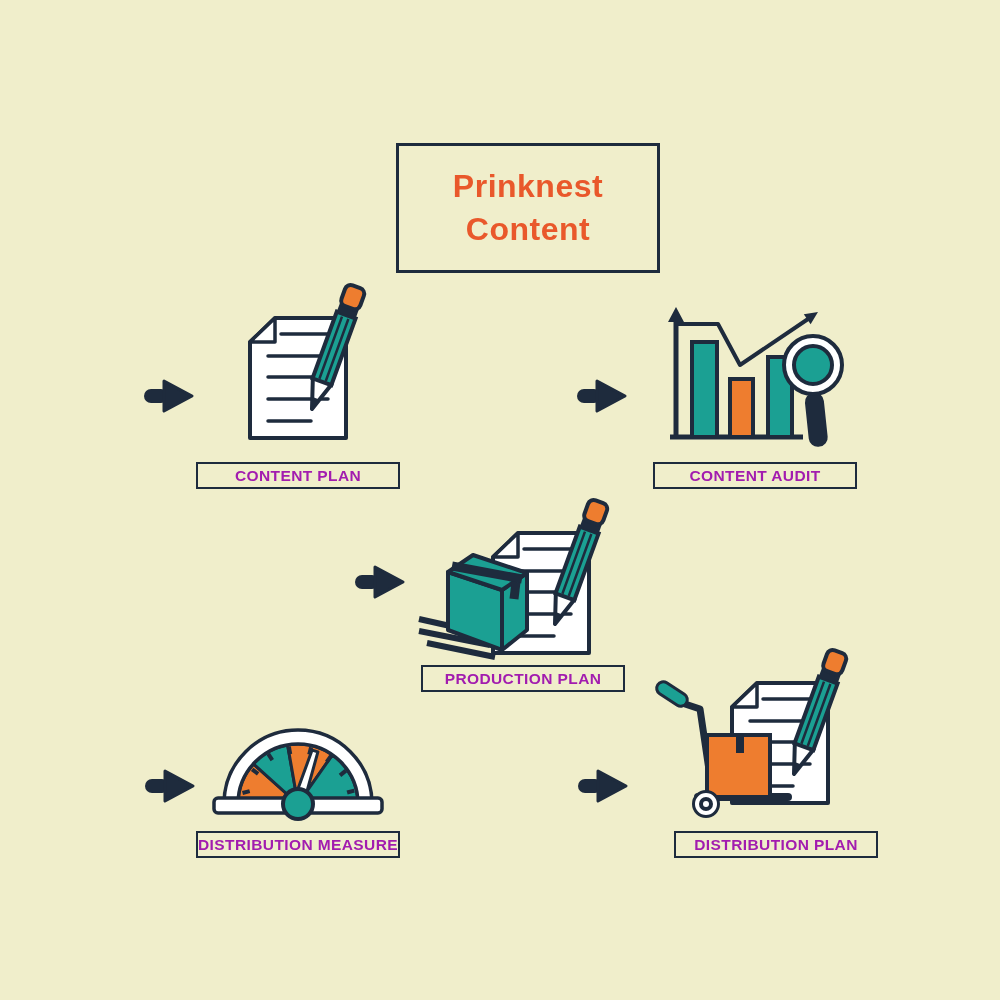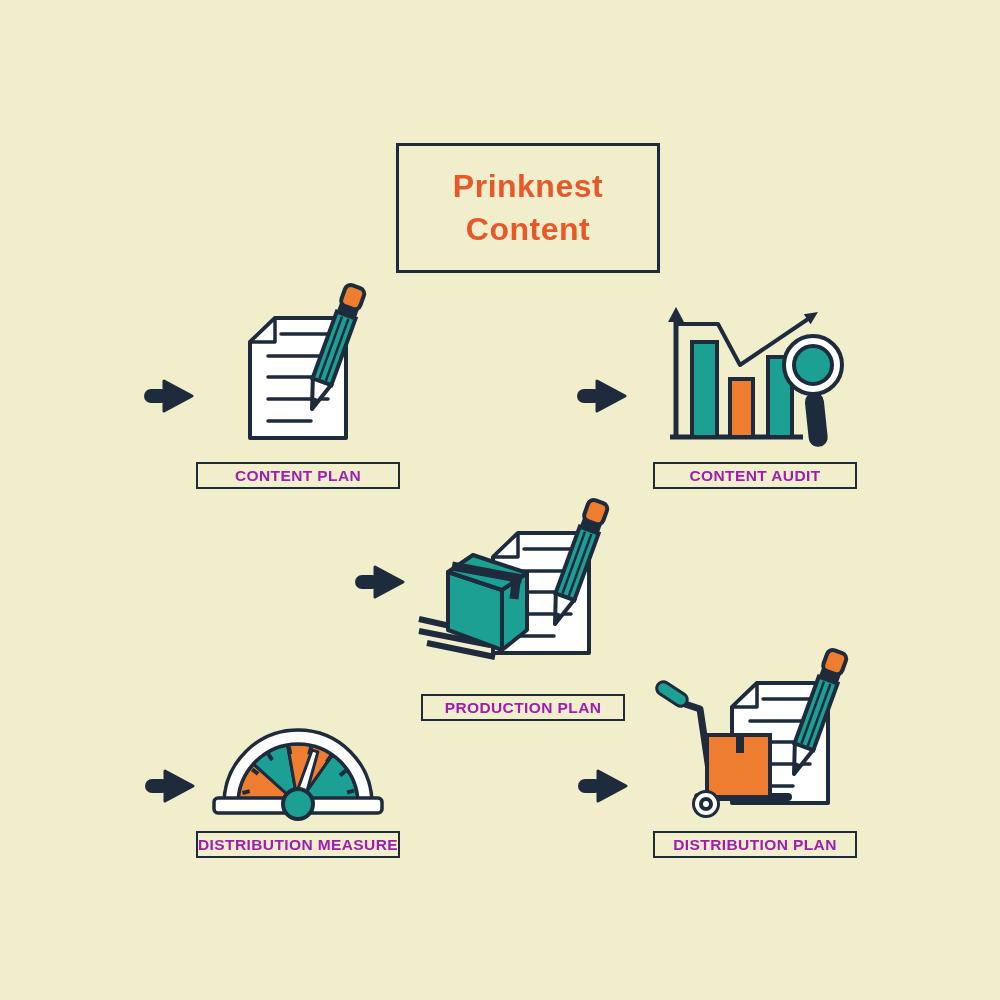--- a/index.html
+++ b/index.html
@@ -189,21 +189,21 @@
   <circle cx="56" cy="144" r="7" fill="#1e2b3d"></circle>
   <circle cx="56" cy="144" r="3" fill="#ffffff"></circle>
 </svg>
 
 <div class="abs step-label" style="left:196px;top:462px">
   <span>CONTENT PLAN</span>
 </div>
 <div class="abs step-label" style="left:653px;top:462px">
   <span>CONTENT AUDIT</span>
 </div>
-<div class="abs step-label" style="left:421px;top:694px">
+<div class="abs step-label" style="left:421px;top:665px">
   <span>PRODUCTION PLAN</span>
 </div>
 <div class="abs step-label" style="left:196px;top:831px">
   <span>DISTRIBUTION MEASURE</span>
 </div>
-<div class="abs step-label" style="left:653px;top:831px">
+<div class="abs step-label" style="left:674px;top:831px">
   <span>DISTRIBUTION PLAN</span>
 </div>
 
 </body></html>

